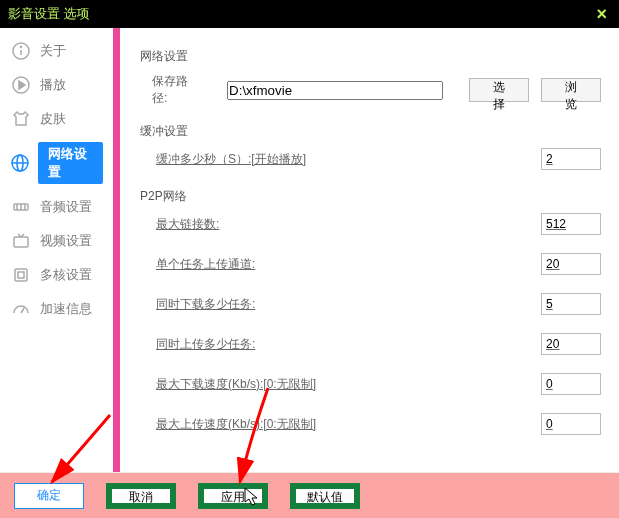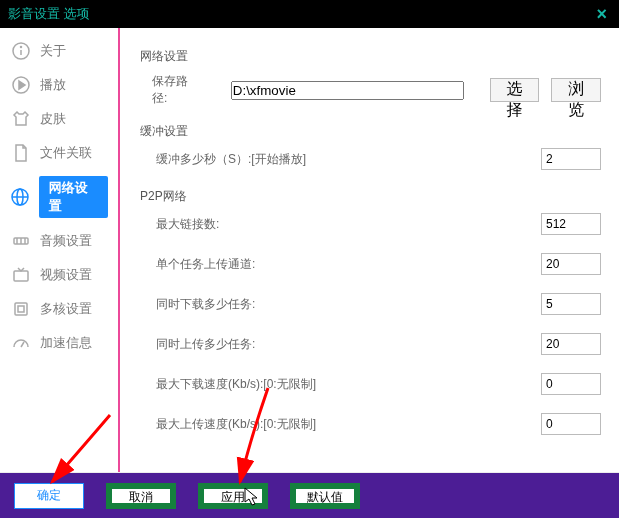--- a/index.html
+++ b/index.html
@@ -1,27 +1,27 @@
 <!DOCTYPE html>
 <html><head>
 <meta charset="utf-8">
 <style>
   * { box-sizing: border-box; margin: 0; padding: 0; font-family: "Microsoft YaHei", SimSun, sans-serif; }
   body { width: 619px; height: 518px; background: #fff; overflow: hidden; position: relative; }
 
   .titlebar {
-    height: 28px; background: #000; color: #14b8a6; display: flex; align-items: center;
+    height: 28px; background: #000; color: #bef264; display: flex; align-items: center;
     padding: 0 8px; font-size: 13px; justify-content: space-between;
   }
   .titlebar .close { font-size: 18px; font-weight: bold; cursor: pointer; padding: 0 4px; }
 
   .main { display: flex; height: 444px; }
 
   .sidebar {
-    width: 120px; border-right: 2px solid #ec4899; padding-top: 6px;
+    width: 120px; border-right: 7px solid #ec4899; padding-top: 6px;
   }
   .side-item {
     display: flex; align-items: center; gap: 8px; padding: 6px 10px;
     font-size: 13px; color: #7a7a7a; cursor: pointer;
   }
   .side-item .icon { width: 22px; height: 22px; display: flex; align-items: center; justify-content: center; }
   .side-item .icon svg { stroke: #aaa; fill: none; stroke-width: 1.5; }
   .side-item.selected { color: #1a8cff; }
   .side-item.selected .lbl {
     background: #1a8cff; color: #fff; padding: 3px 10px; border-radius: 2px;
@@ -31,32 +31,32 @@
 
   .content {
     flex: 1; padding: 14px 18px 0 20px; overflow: hidden;
     font-size: 12px; color: #666;
   }
   .section-title { font-size: 12px; color: #555; margin-bottom: 8px; margin-top: 6px; }
   .path-input { width: 235px; margin-left: 28px; }
   .num-input { width: 58px; }
   .btn {
     height: 24px; min-width: 46px; border: 1px solid #bbb; background: #f5f5f5;
-    font-size: 16px; padding: 0 8px; cursor: pointer; margin-left: 8px;
+    font-size: 12px; padding: 0 18px; cursor: pointer; margin-left: 8px;
   }
 
   .file-storage-row { display: flex; align-items: center; padding-left: 12px; margin-bottom: 16px; }
   .file-storage-row .btn { margin-left: 12px; }
 
-  .p2p-row { display: flex; align-items: center; margin-bottom: 18px; padding-left: 16px; }
+  .p2p-row { display: flex; align-items: center; margin-bottom: 18px; padding-left: 16px; text-decoration: underline; }
   .p2p-row .plabel { flex: 1; color: #666; }
   .p2p-row input { border: 1px solid #bbb; height: 22px; width: 60px; padding: 2px 4px; font-size: 12px; }
 
   .footer {
-    height: 46px; border-top: 1px solid #ededed; background: #4c1d95;
+    height: 46px; border-top: 1px solid #ededed; background: #fca5a5;
     display: flex; align-items: center; padding: 0 14px; gap: 22px;
   }
   .fbtn {
     height: 26px; width: 70px; border: 6px solid #15803d; background: #fff;
     font-size: 12px; cursor: pointer;
   }
   .fbtn.primary { border: 1px solid #1a8cff; color: #1a8cff; }
 
   
   .arrow { position: absolute; pointer-events: none; }
@@ -99,29 +99,20 @@
 
     <div class="side-item">
       <span class="icon">
           <svg width="20" height="20" viewBox="0 0 20 20">
             <path d="M6 3l-3 3 2 2v8h10v-8l2-2-3-3-2 2h-4z"></path>
           </svg>
         </span>
       <span class="lbl">皮肤</span>
     </div>
 
-    <div class="side-item">
-      <span class="icon">
-          <svg width="20" height="20" viewBox="0 0 20 20">
-            <path d="M5 2h7l3 3v13H5z"></path>
-            <path d="M12 2v3h3"></path>
-          </svg>
-        </span>
-      <span class="lbl">文件关联</span>
-    </div>
 
     <div class="side-item selected">
       <span class="icon">
           <svg width="20" height="20" viewBox="0 0 20 20">
             <circle cx="10" cy="10" r="8"></circle>
             <ellipse cx="10" cy="10" rx="3" ry="8"></ellipse>
             <line x1="2" y1="10" x2="18" y2="10"></line>
           </svg>
         </span>
       <span class="lbl">网络设置</span>

